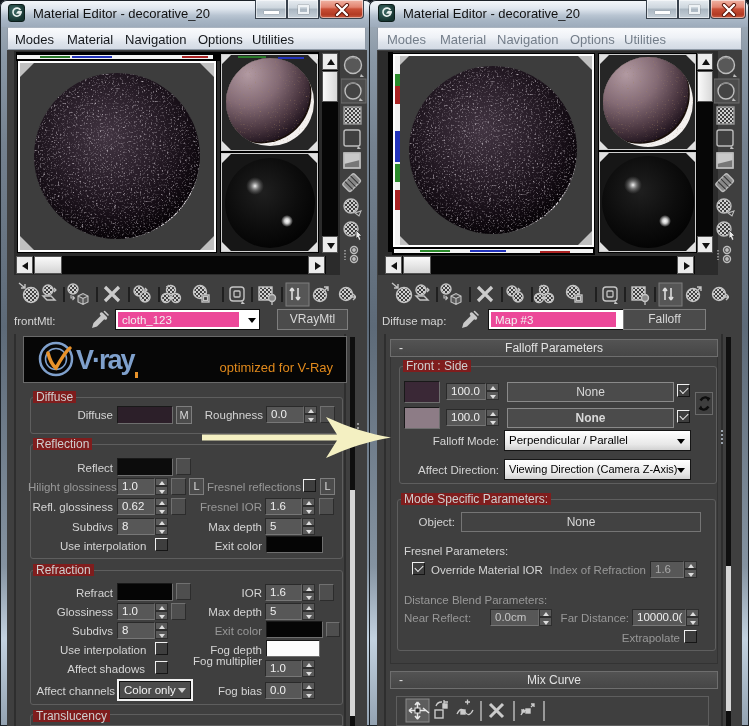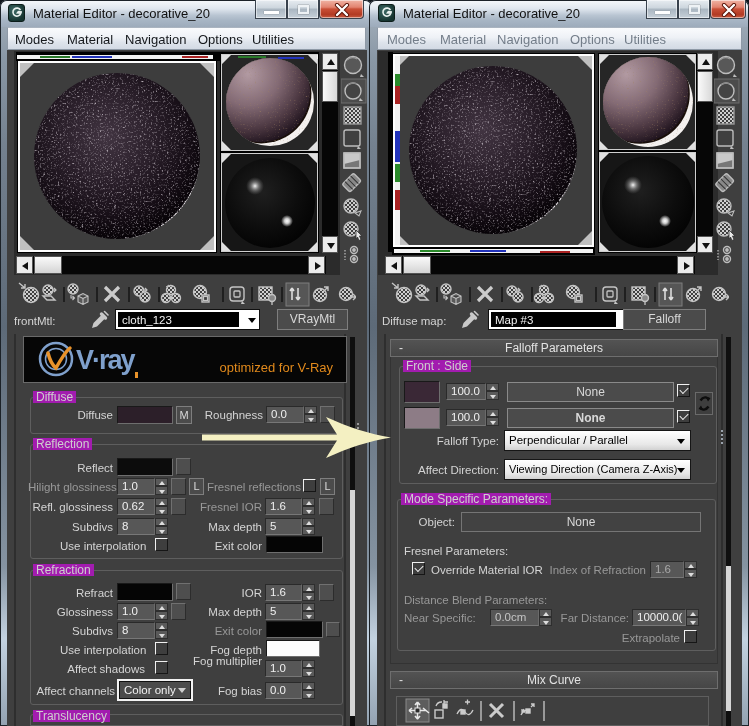--- a/index.html
+++ b/index.html
@@ -18,24 +18,24 @@
 .spn{position:absolute;width:13px;height:17px}
 .spn b,.spn i{position:absolute;left:0;width:13px;height:8px;background:#5a5a5a;border:1px solid #2e2e2e}
 .spn b{top:0}.spn i{top:8px;height:9px}
 .spn b:after{content:"";position:absolute;left:3px;top:2px;border:3px solid transparent;border-bottom:4px solid #ddd;border-top:none}
 .spn i:after{content:"";position:absolute;left:3px;top:3px;border:3px solid transparent;border-top:4px solid #ddd;border-bottom:none}
 .bs{position:absolute;width:15px;height:17px;background:#4e4e4e;border:1px solid #707070;border-bottom-color:#2c2c2c;border-right-color:#2c2c2c}
 .btn{position:absolute;background:#4b4b4b;border:1px solid #7e7e7e;color:#d8d8d8;font-size:12px;text-align:center}
 .chk{position:absolute;width:13px;height:13px;background:#3e3e3e;border:1px solid #161616;border-top:1px solid #f0f0f0;border-left:1px solid #f0f0f0}
 .chk.on:after{content:"";position:absolute;left:1.5px;top:1.5px;width:7px;height:4px;border-left:1.6px solid #ededed;border-bottom:1.6px solid #ededed;transform:rotate(-45deg);transform-origin:center}
 .grp{position:absolute;border:1px solid #5e5e5e;border-radius:3px}
-.glb{position:absolute;color:#cfcfcf;font-size:12px;background:#a21caf;padding:0 3px;white-space:nowrap;line-height:12px}
+.glb{position:absolute;color:#cfcfcf;font-size:12px;background:#7f1d1d;padding:0 3px;white-space:nowrap;line-height:12px}
 .swa{position:absolute;border:1px solid #191919;border-bottom-color:#6e6e6e;border-right-color:#6e6e6e}
 .combo{position:absolute;background:#fff;border:1px solid #101010}
-.combo .cf{position:absolute;left:2px;top:2px;bottom:2px;background:#000000;color:#f2f2f2;font-size:11.5px;line-height:16px;padding-left:4px;white-space:nowrap;overflow:hidden}
+.combo .cf{position:absolute;left:2px;top:2px;bottom:2px;background:#ec4899;color:#f2f2f2;font-size:11.5px;line-height:16px;padding-left:4px;white-space:nowrap;overflow:hidden}
 .combo .ca{position:absolute;right:3px;top:50%;margin-top:-2px;border:4px solid transparent;border-top:5px solid #000;border-bottom:none}
 .wcombo{position:absolute;background:linear-gradient(180deg,#fff,#e8e8e8 70%,#d2d2d2);border:1px solid #161616;color:#000;font-size:11.5px;line-height:19px;padding-left:4px;white-space:nowrap;overflow:hidden}
 .wcombo .ca{position:absolute;right:5px;top:50%;margin-top:-2px;border:4px solid transparent;border-top:5px solid #000;border-bottom:none}
 .rh{position:absolute;background:linear-gradient(180deg,#535353,#464646);border:1px solid #6e6e6e;color:#e2e2e2;font-size:12px;text-align:center;line-height:16px}
 .rh span{position:absolute;left:8px;top:0}
 .sb{position:absolute;background:#ececec;border:1px solid #555}
 .tri{position:absolute;width:0;height:0}
 svg{position:absolute;display:block}
 </style></head><body>
 <svg width="0" height="0" style="position:absolute">
@@ -585,40 +585,40 @@
     <i></i>
   </div>
 <div class="btn" style="left:507px;top:408px;width:167px;height:20px;line-height:18px;z-index:7;border-color:#8a8a8a;font-weight:bold">None</div>
 <div class="chk on" style="left:677px;top:410px;z-index:7"></div>
 <div class="abs" style="left:695px;top:392px;width:18px;height:23px;background:#3e3e3e;border:1px solid #6a6a6a;z-index:7">
 <svg style="left:2px;top:2px" width="13" height="17" viewBox="0 0 13 17">
       <path d="M2.5 5.5 C5 1.5 9 1.5 11 4.5 M10.5 11.5 C8 15.5 4 15.5 2 12.5" fill="none" stroke="#0e0e0e" stroke-width="2.4"></path>
       <path d="M12.5 3 l-5 -1.5 l2.5 5 z M0.5 14 l5 1.5 l-2.5 -5 z" fill="#0e0e0e"></path>
     </svg>
   </div>
-<div class="lb lbr" style="left:419px;top:435px;width:80px;z-index:7">Falloff Type:</div>
+<div class="lb lbr" style="left:419px;top:435px;width:80px;z-index:7">Falloff Mode:</div>
 <div class="wcombo" style="left:504px;top:430px;width:187px;height:21px;z-index:7">Perpendicular / Parallel<div class="ca"></div></div>
 <div class="lb lbr" style="left:399px;top:464px;width:100px;z-index:7">Affect Direction:</div>
 <div class="wcombo" style="left:504px;top:459px;width:187px;height:21px;z-index:7;font-size:11px">Viewing Direction (Camera Z-Axis)<div class="ca"></div></div>
 
 <div class="grp" style="left:397px;top:499px;width:319px;height:152px;z-index:6"></div>
 <div class="glb" style="left:401px;top:493px;z-index:7">Mode Specific Parameters:</div>
 <div class="lb lbr" style="left:405px;top:516px;width:50px;z-index:7">Object:</div>
 <div class="btn" style="left:461px;top:512px;width:240px;height:20px;line-height:18px;z-index:7;background:#424242;border-color:#757575">None</div>
 <div class="lb" style="left:404px;top:545px;z-index:7">Fresnel Parameters:</div>
 <div class="chk on" style="left:412px;top:562px;z-index:7"></div>
 <div class="lb" style="left:431px;top:564px;z-index:7">Override Material IOR</div>
 <div class="lb lbr dim" style="left:546px;top:564px;width:100px;z-index:7">Index of Refraction</div>
 <div class="fld" style="left:650px;top:561px;width:34px;z-index:7;color:#a8a8a8">1.6</div>
 <div class="spn" style="left:684px;top:561px;z-index:7">
     <b></b>
     <i></i>
   </div>
 <div class="lb dim" style="left:404px;top:594px;z-index:7">Distance Blend Parameters:</div>
-<div class="lb dim" style="left:404px;top:612px;z-index:7">Near Specific:</div>
+<div class="lb dim" style="left:404px;top:612px;z-index:7">Near Reflect:</div>
 <div class="fld" style="left:490px;top:609px;width:49px;z-index:7;color:#c4c4c4">0.0cm</div>
 <div class="spn" style="left:539px;top:609px;z-index:7">
     <b></b>
     <i></i>
   </div>
 <div class="lb lbr dim" style="left:554px;top:612px;width:75px;z-index:7">Far Distance:</div>
 <div class="fld" style="left:632px;top:609px;width:54px;z-index:7">10000.0(</div>
 <div class="spn" style="left:686px;top:609px;z-index:7">
     <b></b>
     <i></i>

